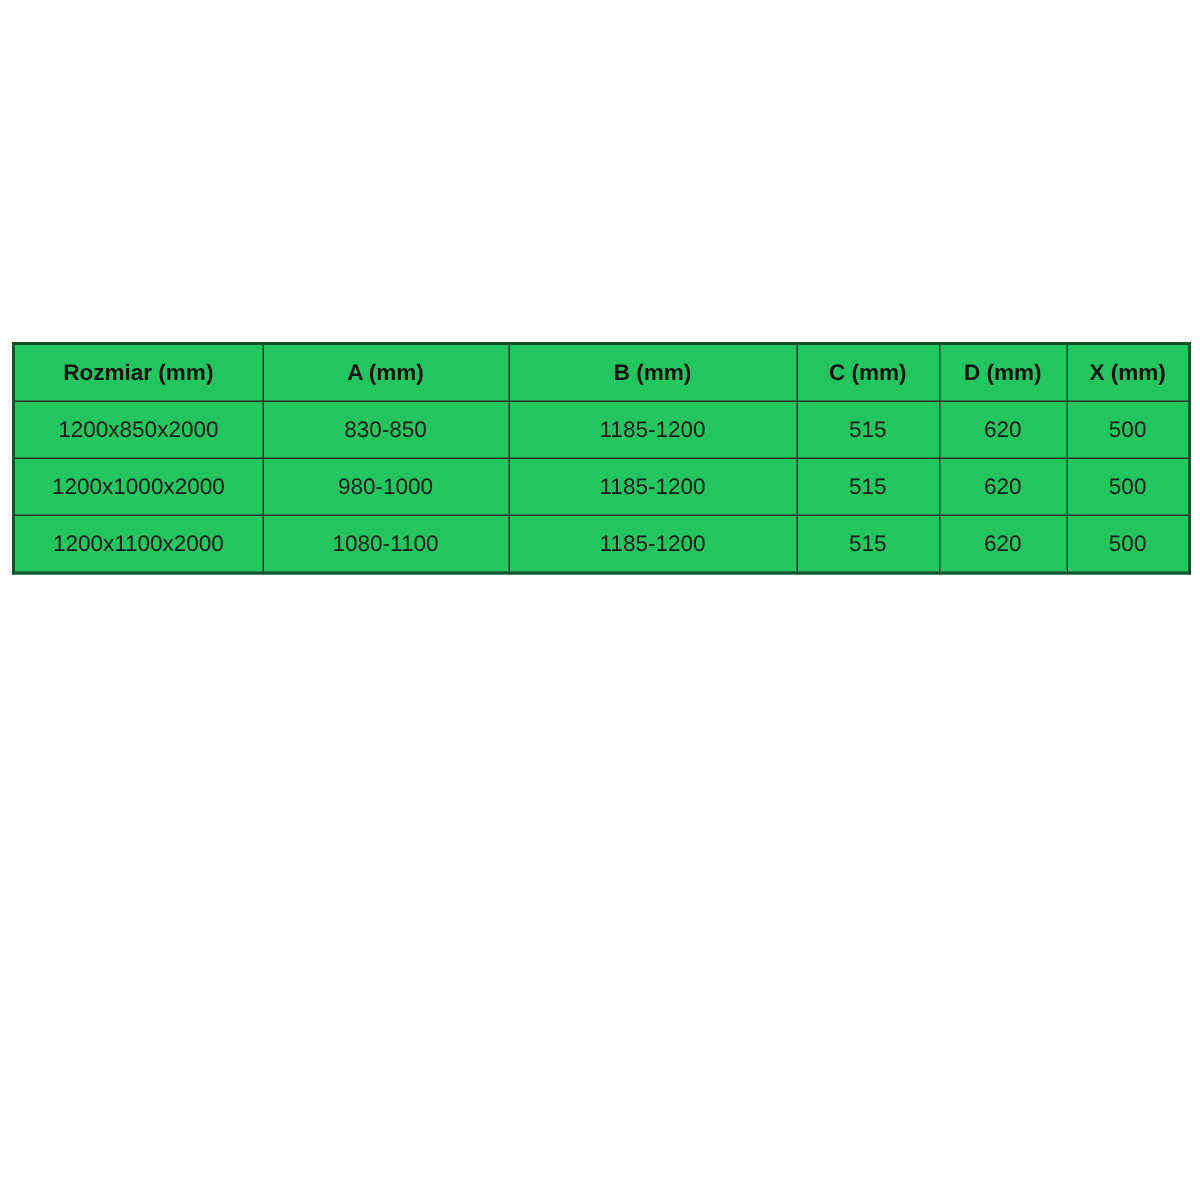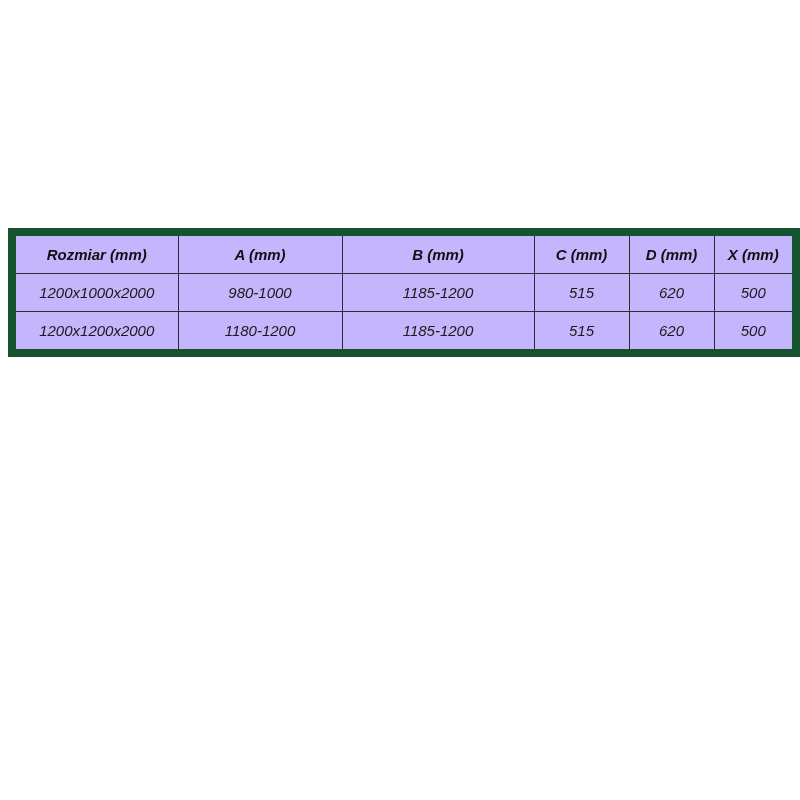--- a/index.html
+++ b/index.html
@@ -15,23 +15,22 @@
   }
   .table-wrap {
     position: absolute;
     left: 8px;
     top: 228px;
   }
   table.dims {
     border-collapse: collapse;
     table-layout: fixed;
     width: 784px;
-    border: 8px solid #14532d;
-    background: #c4b5fd;
-    font-style: italic;
+    border: 2px solid #14532d;
+    background: #22c55e;
   }
   table.dims th,
   table.dims td {
     border: 1px solid #2e2e2e;
     height: 37px;
     text-align: center;
     vertical-align: middle;
     font-size: 15px;
     color: #1b1b1b;
     padding: 0 4px;
@@ -61,30 +60,38 @@
         <th>Rozmiar (mm)</th>
         <th>A (mm)</th>
         <th>B (mm)</th>
         <th>C (mm)</th>
         <th>D (mm)</th>
         <th>X (mm)</th>
       </tr>
     </thead>
     <tbody>
       <tr>
+        <td>1200x850x2000</td>
+        <td>830-850</td>
+        <td>1185-1200</td>
+        <td>515</td>
+        <td>620</td>
+        <td>500</td>
+      </tr>
+      <tr>
         <td>1200x1000x2000</td>
         <td>980-1000</td>
         <td>1185-1200</td>
         <td>515</td>
         <td>620</td>
         <td>500</td>
       </tr>
       <tr>
-        <td>1200x1200x2000</td>
-        <td>1180-1200</td>
+        <td>1200x1100x2000</td>
+        <td>1080-1100</td>
         <td>1185-1200</td>
         <td>515</td>
         <td>620</td>
         <td>500</td>
       </tr>
     </tbody>
   </table>
 </div>
 
 </body></html>

